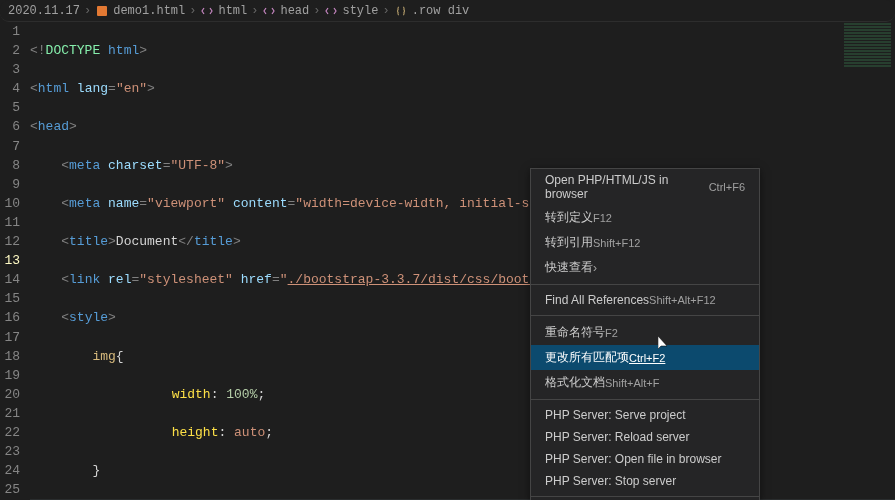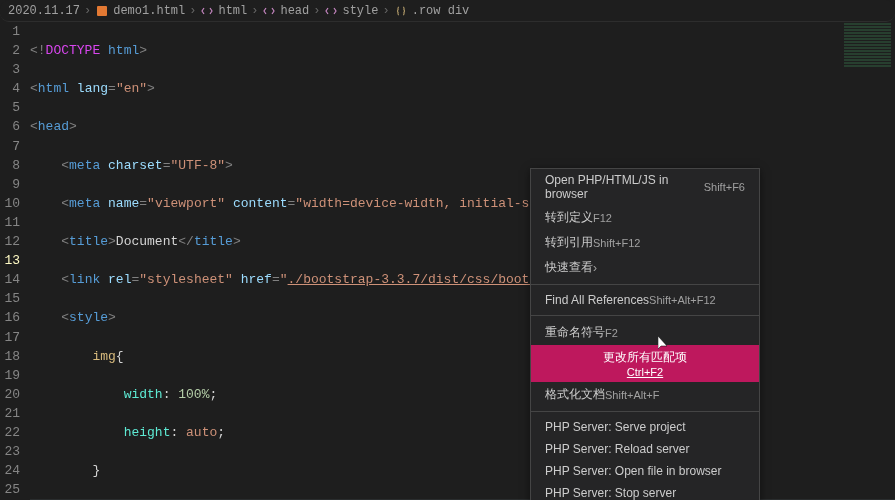--- a/index.html
+++ b/index.html
@@ -49,24 +49,24 @@
   white-space: pre;
 }
 .code .line { height: 19.1px; }
 .code .hl { background: #2a2d2e; display: block; width: 100%; }
 .tk-tag { color: #569cd6; }
 .tk-attr { color: #9cdcfe; }
 .tk-str { color: #ce9178; }
 .tk-txt { color: #d4d4d4; }
 .tk-punct { color: #808080; }
 .tk-sel { color: #d7ba7d; }
-.tk-prop { color: #5eead4; }
+.tk-prop { color: #fde047; margin-left: 48px; }
 .tk-num { color: #b5cea8; }
 .tk-link { color: #ce9178; text-decoration: underline; }
-.tk-doctype { color: #d946ef; }
+.tk-doctype { color: #86efac; }
 .minimap {
   position: absolute;
   right: 0;
   top: 22px;
   width: 55px;
   height: 100px;
   background: #1e1e1e;
   opacity: 0.6;
 }
 .minimap .mline { height: 2px; margin: 1px 4px; background: #4a6; opacity: 0.4; }
@@ -83,21 +83,21 @@
   color: #cccccc;
   z-index: 100;
 }
 .ctxmenu .item {
   display: flex;
   justify-content: flex-start;
   align-items: center;
   padding: 4px 14px;
   cursor: default;
 }
-.ctxmenu .item.selected { background: #be185d; color: #fff; flex-direction: column; }
+.ctxmenu .item.selected { background: #0c4a6e; color: #fff; }
 .ctxmenu .sep { height: 1px; background: #454545; margin: 4px 0; }
 .ctxmenu .shortcut { color: #a0a0a0; font-size: 11px; }
 .ctxmenu .item.selected .shortcut { color: #fff; text-decoration: underline; }
 .ctxmenu .arrow { color: #a0a0a0; }
 .cursor-ptr {
   position: absolute;
   top: 336px;
   left: 658px;
   z-index: 200;
   font-size: 12px;
@@ -230,21 +230,21 @@
     <div class="mline"></div>
     <div class="mline"></div>
   <div class="mline"></div>
     <div class="mline"></div>
     <div class="mline"></div>
 </div>
 
 <div class="ctxmenu" id="ctxmenu">
     <div class="item">
       <span>Open PHP/HTML/JS in browser</span>
-      <span class="shortcut">Shift+F6</span>
+      <span class="shortcut">Ctrl+F6</span>
     </div>
     <div class="item">
       <span>转到定义</span>
       <span class="shortcut">F12</span>
     </div>
     <div class="item">
       <span>转到引用</span>
       <span class="shortcut">Shift+F12</span>
     </div>
     <div class="item">

